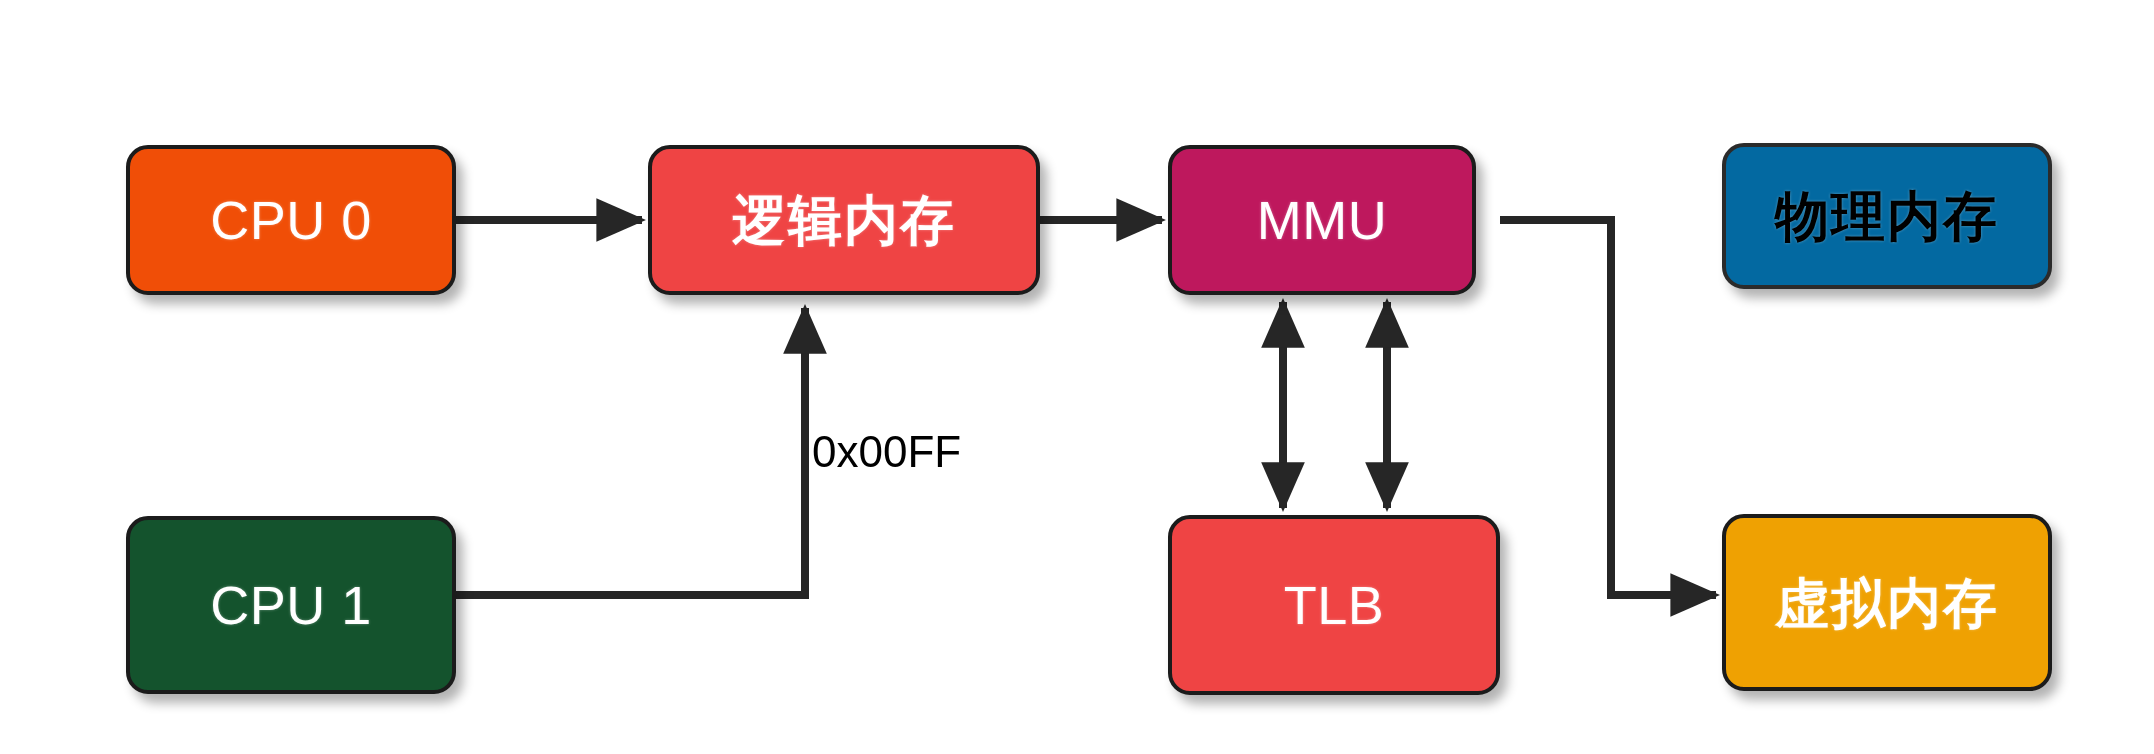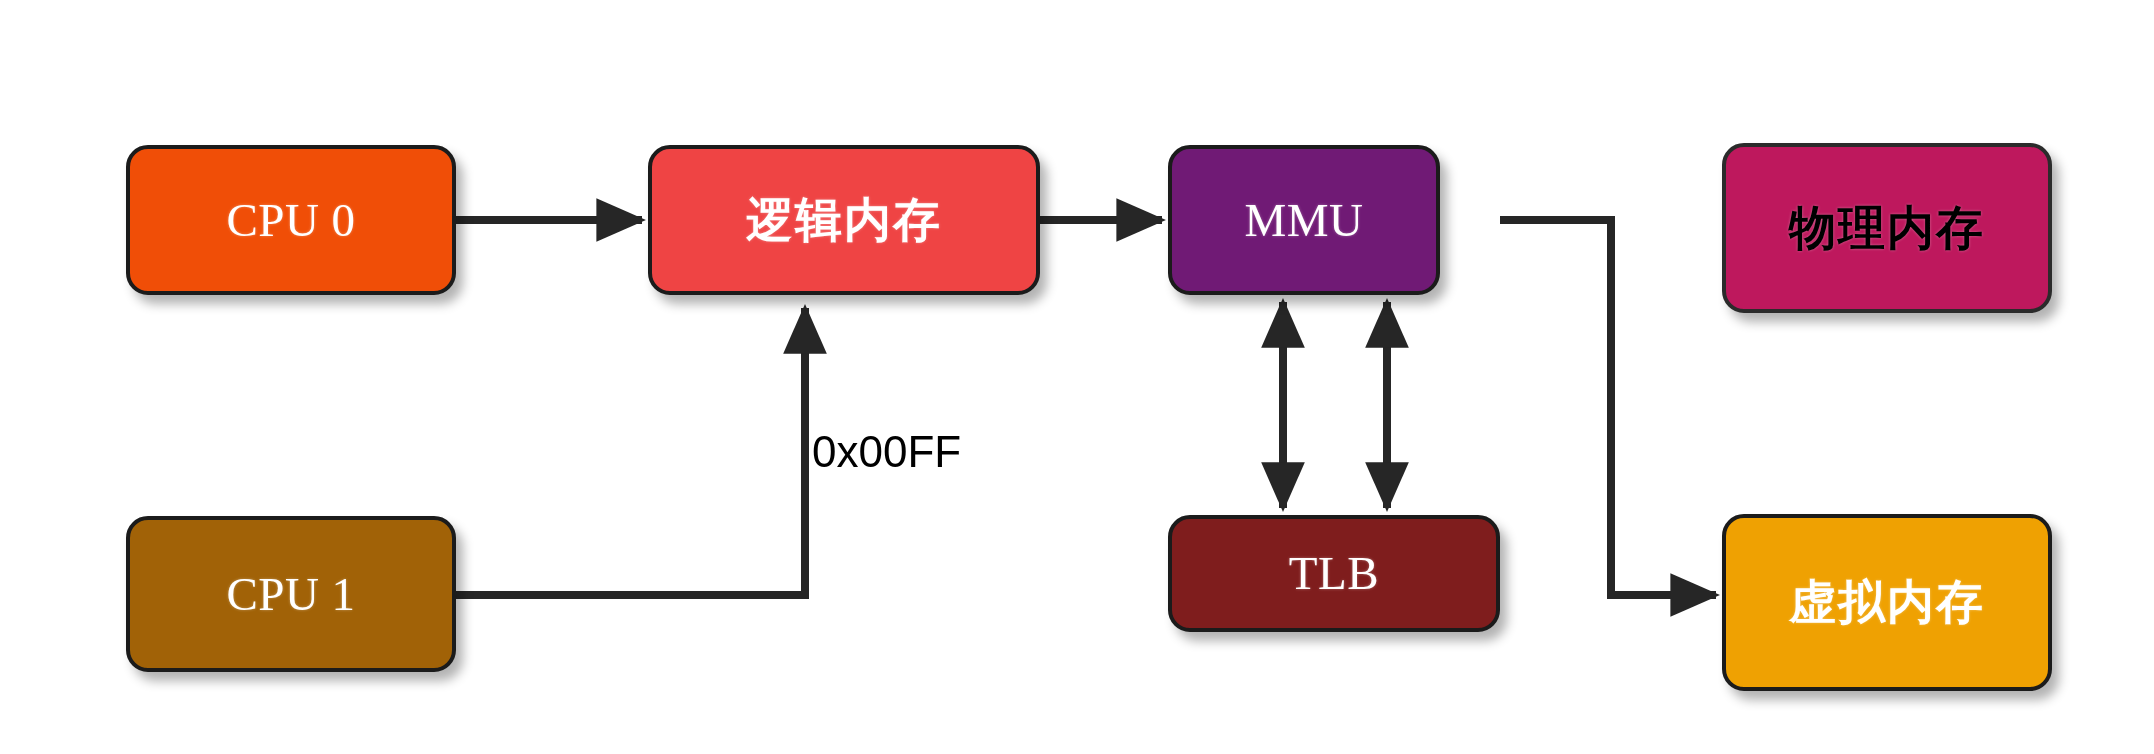--- a/index.html
+++ b/index.html
@@ -30,27 +30,26 @@
     box-sizing: border-box;
     border-radius: 22px;
     border: 4px solid #1b1b1b;
     display: flex;
     align-items: center;
     justify-content: center;
     box-shadow: 7px 9px 11px rgba(0,0,0,0.30);
     z-index: 5;
   }
   .node .node-label {
-    font-size: 47px;
+    font-size: 54px;
     font-weight: 400;
     line-height: 1;
     letter-spacing: 0.5px;
     white-space: nowrap;
     text-shadow: 0 0 3px rgba(255,255,255,0.35);
-    font-family: Liberation Serif, serif;
   }
   .node.cjk .node-label {
     font-weight: 700;
     letter-spacing: 2px;
   }
   .node.light-text .node-label { color: #ffffff; }
   .node.dark-text  .node-label { color: #000000; }
 
   .edge-label {
     position: absolute;
@@ -93,33 +92,33 @@
   <div class="edge-label" style="left:812px; top:430px;">0x00FF</div>
 
   <div class="node light-text" style="left:126px; top:145px; width:330px; height:150px; background:#F04E07; border-color:#1B1B1B;">
     <span class="node-label">CPU 0</span>
   </div>
 
   <div class="node light-text cjk" style="left:648px; top:145px; width:392px; height:150px; background:#ef4444; border-color:#1B1B1B;">
     <span class="node-label">逻辑内存</span>
   </div>
 
-  <div class="node light-text" style="left:1168px; top:145px; width:272px; height:150px; background:#701a75; border-color:#1B1B1B;">
+  <div class="node light-text" style="left:1168px; top:145px; width:308px; height:150px; background:#be185d; border-color:#1B1B1B;">
     <span class="node-label">MMU</span>
   </div>
 
-  <div class="node dark-text cjk" style="left:1722px; top:143px; width:330px; height:170px; background:#be185d; border-color:#2B2B2B;">
+  <div class="node dark-text cjk" style="left:1722px; top:143px; width:330px; height:146px; background:#0369a1; border-color:#2B2B2B;">
     <span class="node-label">物理内存</span>
   </div>
 
-  <div class="node light-text" style="left:126px; top:516px; width:330px; height:156px; background:#a16207; border-color:#1B1B1B;">
+  <div class="node light-text" style="left:126px; top:516px; width:330px; height:178px; background:#14532d; border-color:#1B1B1B;">
     <span class="node-label">CPU 1</span>
   </div>
 
-  <div class="node light-text" style="left:1168px; top:515px; width:332px; height:117px; background:#7f1d1d; border-color:#1B1B1B;">
+  <div class="node light-text" style="left:1168px; top:515px; width:332px; height:180px; background:#ef4444; border-color:#1B1B1B;">
     <span class="node-label">TLB</span>
   </div>
 
   <div class="node light-text cjk" style="left:1722px; top:514px; width:330px; height:177px; background:#EFA102; border-color:#1B1B1B;">
     <span class="node-label">虚拟内存</span>
   </div>
 
 </div>
 
 </body></html>

